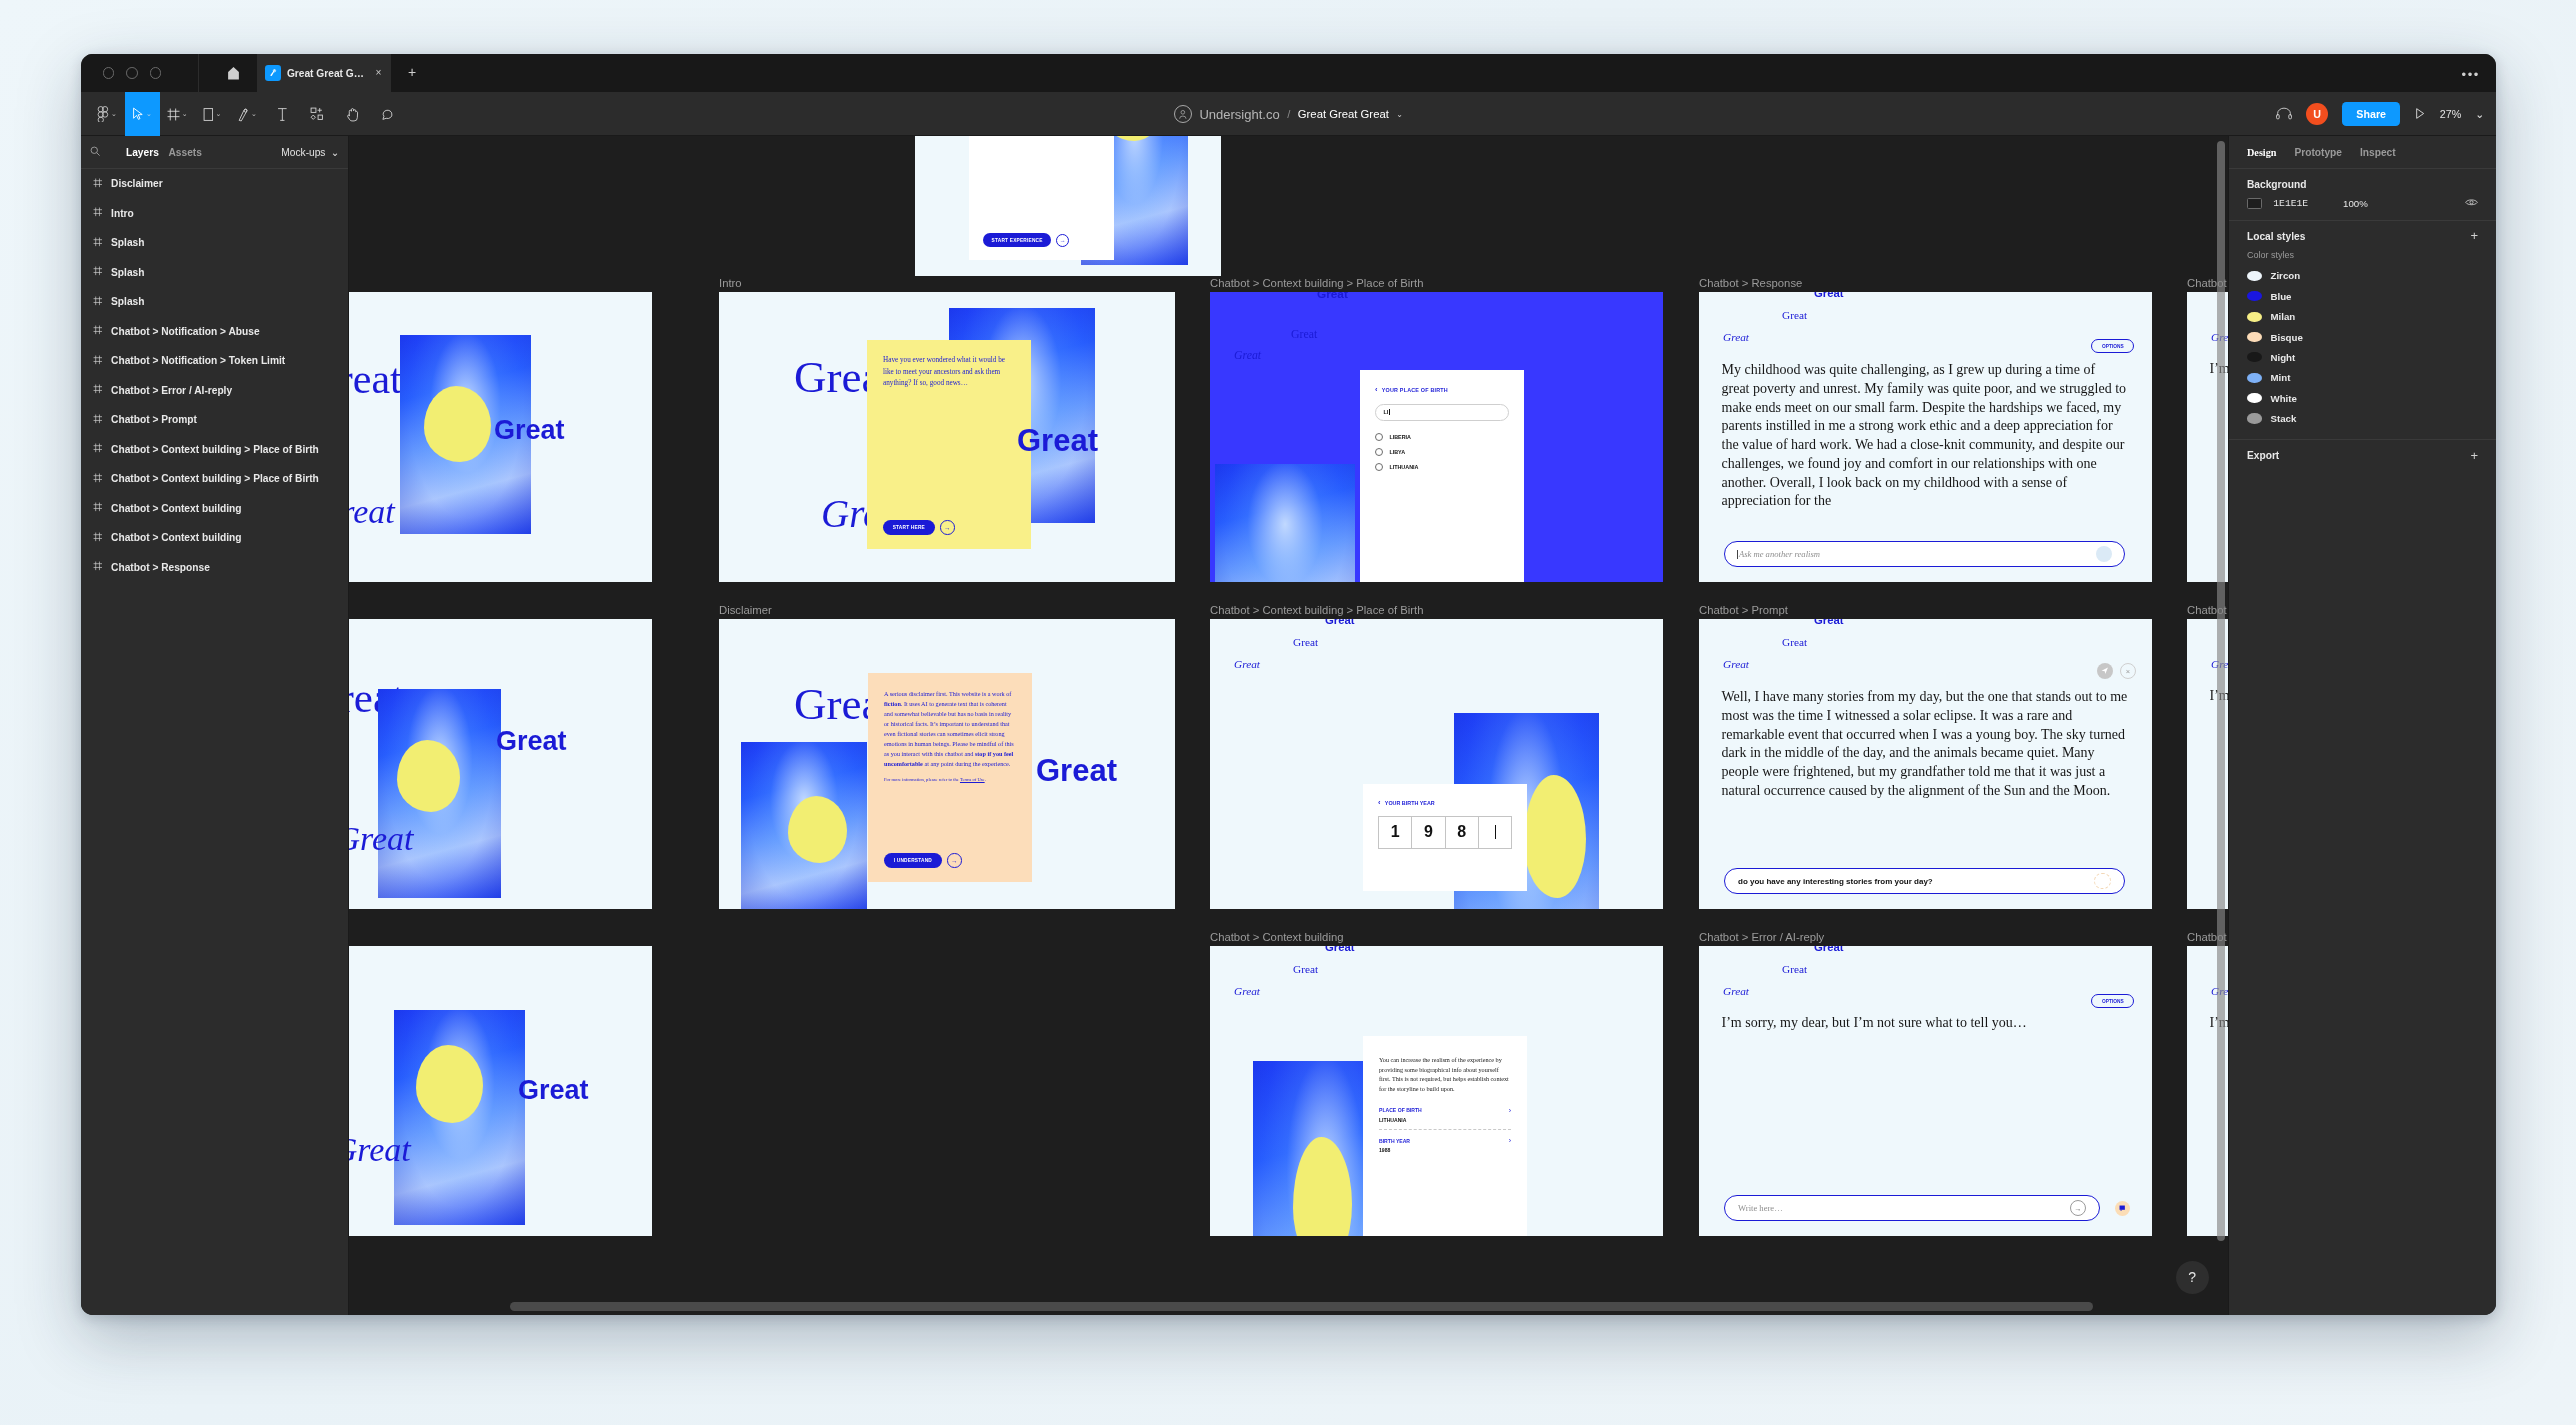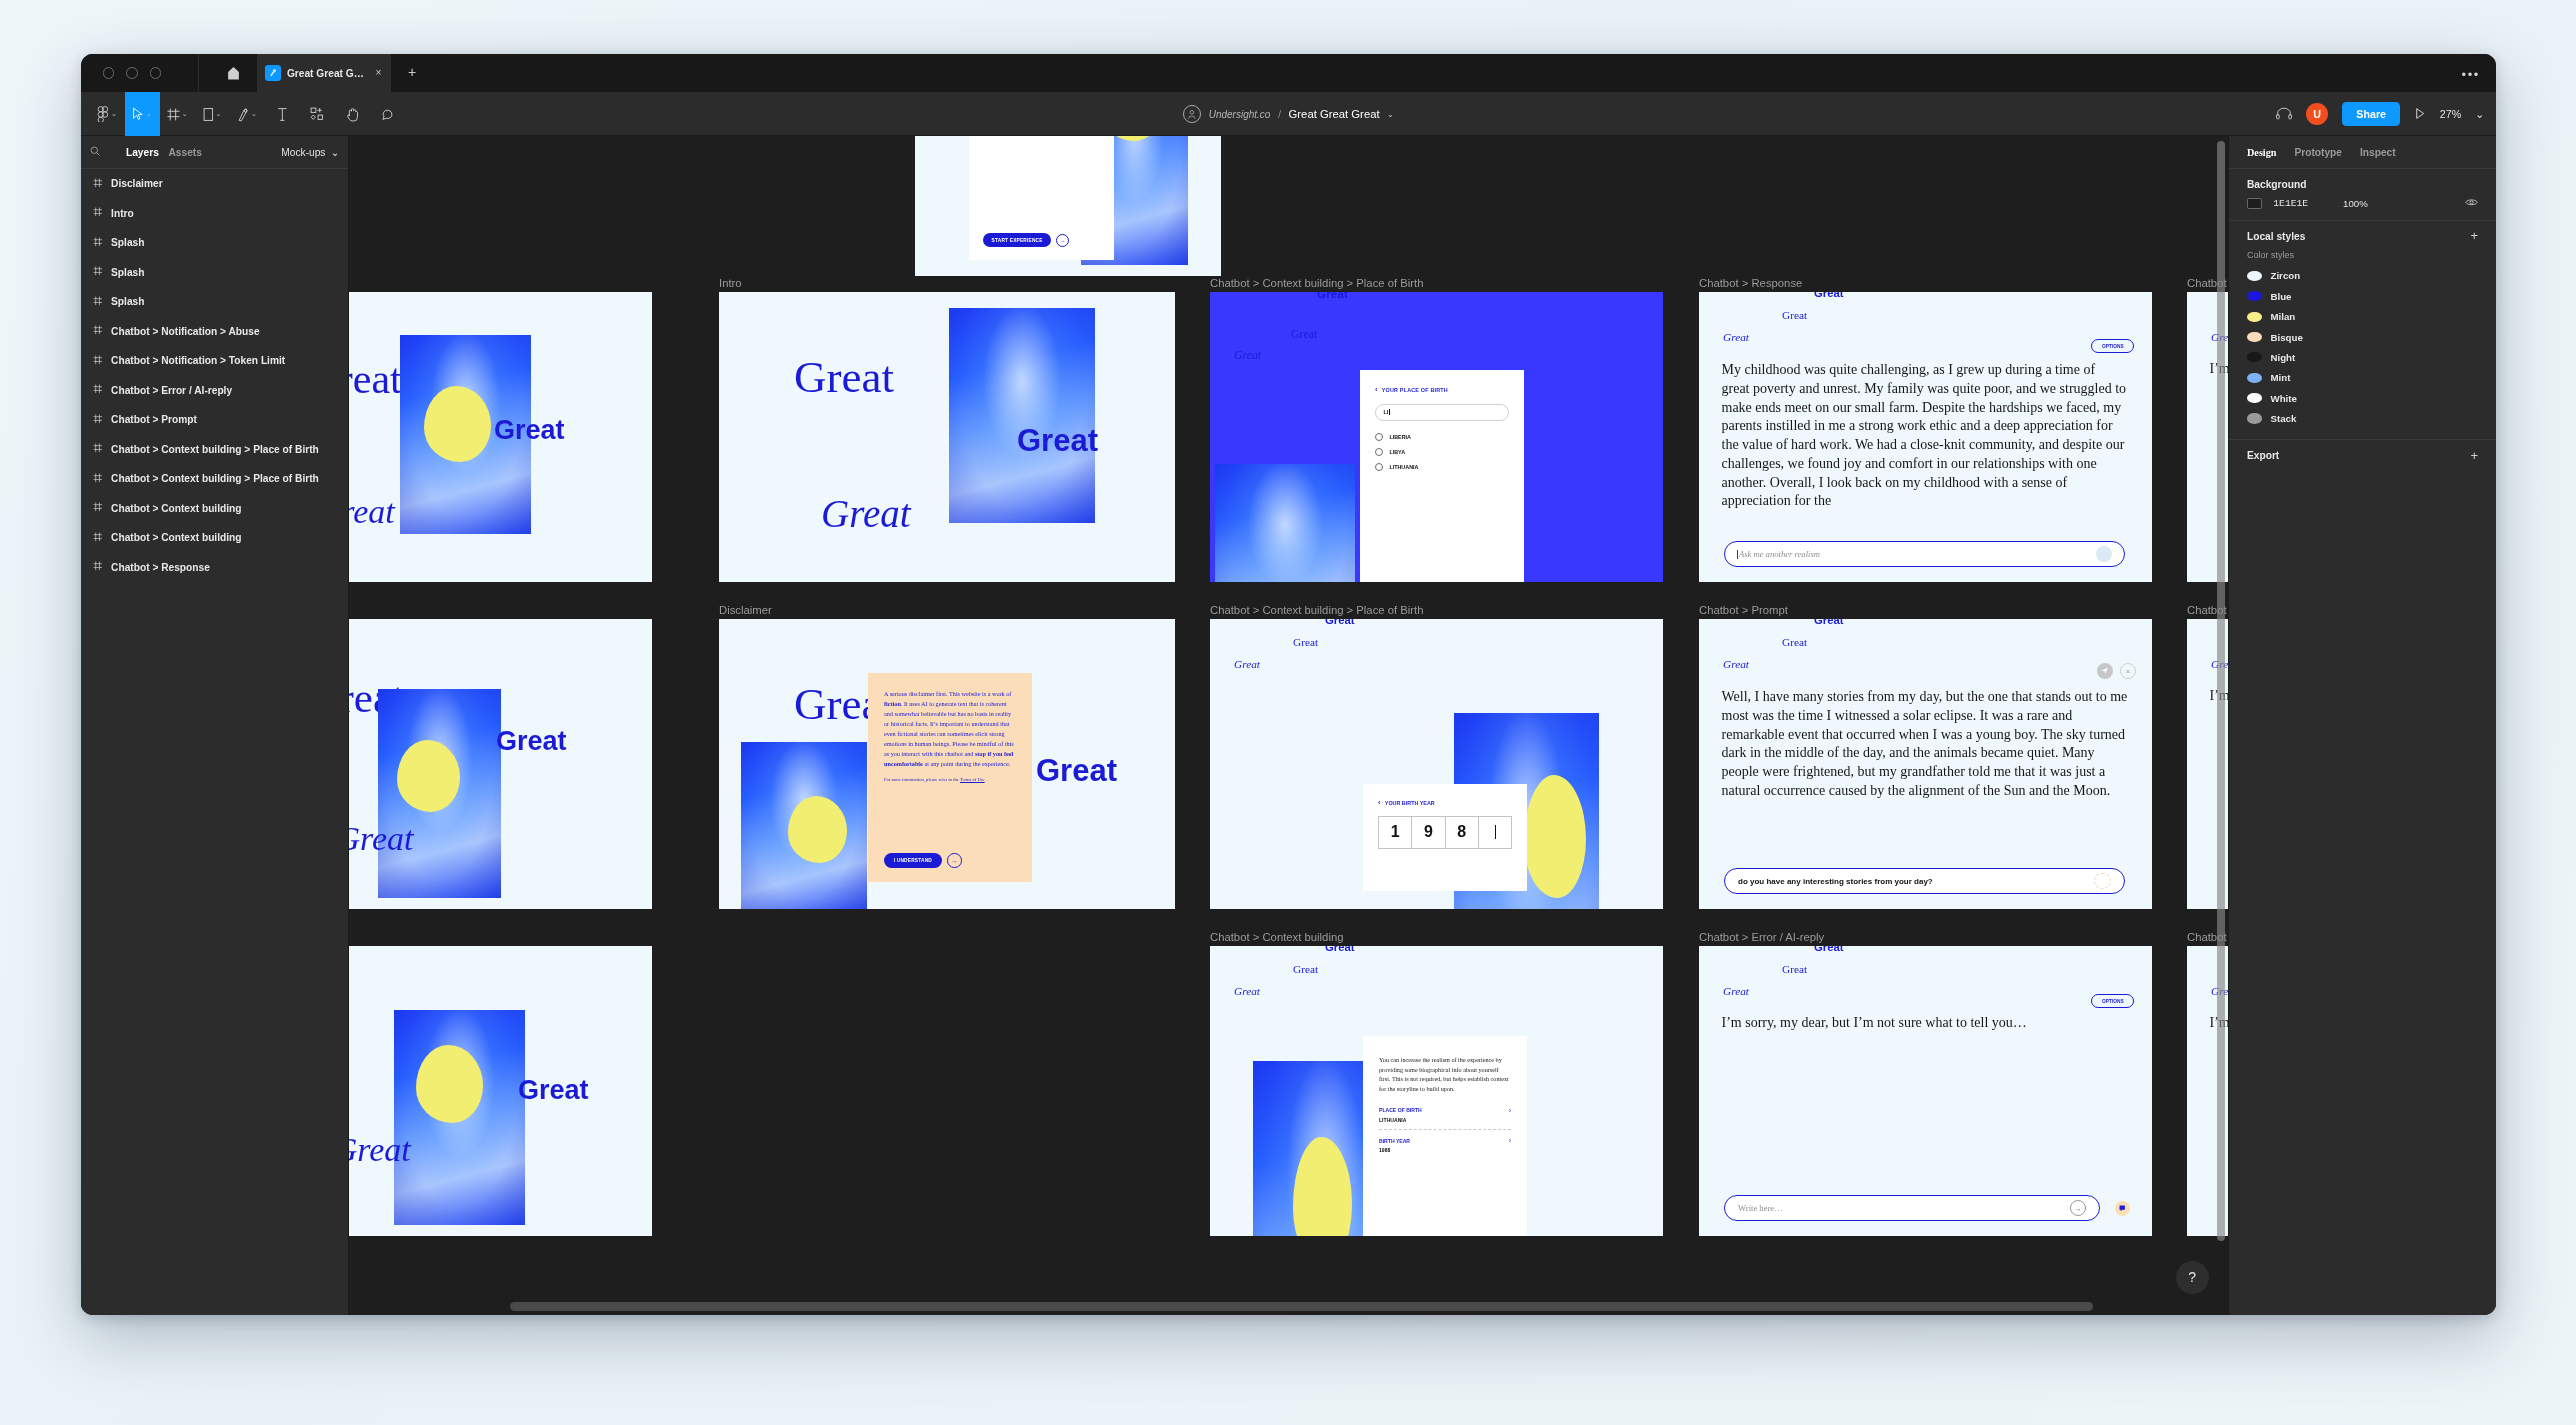--- a/index.html
+++ b/index.html
@@ -39,21 +39,21 @@
   .tool { height:44px; min-width:35px; display:flex; align-items:center; justify-content:center;
     gap:2.1px; color:#dcdcdc; padding:0 4.3px; }
   .tool.active { background:#0d99ff; }
   .caret { font-size:7px; opacity:.85; }
 
   .doc-center { position:absolute; left:0; right:0; top:0; height:44px;
     display:flex; align-items:center; justify-content:center; gap:7.5px; pointer-events:none; }
   .doc-center > * { pointer-events:auto; }
   .avatar-out { width:18px; height:18px; border-radius:50%; border:0.9px solid #a8a8a8;
     display:flex; align-items:center; justify-content:center; }
-  .crumb-org { color:#b6b6b6; font-size:10px;font-style:italic; }
+  .crumb-org { color:#b6b6b6; font-size:13px; }
   .crumb-sep { color:#8a8a8a; font-size:11.3px; }
   .crumb-file { color:#fff; font-size:11.3px; }
   .crumb-caret { color:#cfcfcf; font-size:8px; }
 
   .tb-right { position:absolute; right:11.8px; top:0; height:44px; display:flex; align-items:center; gap:14px; }
   .u-badge { width:22.5px; height:22.5px; border-radius:50%; background:#f24e1e; color:#fff;
     font-size:10.7px; font-weight:600; display:flex; align-items:center; justify-content:center; }
   .share-btn { background:#0d99ff; color:#fff; font-size:10.7px; font-weight:600;
     padding:5.9px 14px; border-radius:4.3px; border:none; }
   .zoom-lbl { color:#e4e4e4; font-size:10.7px; }
@@ -385,20 +385,27 @@
       </div>
     </div>
 
     <div class="frame-wrap" style="left:370px; top:156px; width:456px; height:290px;">
       <div class="frame-label">Intro</div>
       <div class="frame">
         <div class="g-serif" style="position:absolute; left:75px; top:59px; font-size:45px;">Great</div>
         <div class="photo" style="left:230px; top:16px; width:146px; height:215px;"></div>
         <div class="g-bold" style="position:absolute; left:298px; top:131px; font-size:31px; z-index:5;">Great</div>
         <div class="g-italic" style="position:absolute; left:102px; top:199px; font-size:39px;">Great</div>
+        <div class="card" style="left:148px; top:48px; width:164px; height:209px; background:#f9f089;">
+          <div style="padding:15px 16px 0; font-family:'Liberation Serif',serif; font-size:7.2px; line-height:1.62; color:#1b1bd6;">Have you ever wondered what it would be like to meet your ancestors and ask them anything? If so, good news…</div>
+          <div style="position:absolute; left:16px; bottom:14px; display:flex; align-items:center; gap:5.4px;">
+            <span class="pill-btn" style="font-size:4.8px; padding:4.8px 9.7px;">START HERE</span>
+            <span class="circ-btn" style="width:14.5px; height:14.5px; font-size:6.4px;">→</span>
+          </div>
+        </div>
       </div>
     </div>
 
     <div class="frame-wrap" style="left:861px; top:156px; width:453px; height:290px;">
       <div class="frame-label">Chatbot &gt; Context building &gt; Place of Birth</div>
       <div class="frame" style="background:#3838ff;">
         <div class="chat-head" style="left:107px; top:-5.4px;">
           <div class="g-bold" style="font-size:11.8px; color:#1b1bd6;">Great</div>
         </div>
         <div class="g-serif" style="position:absolute; left:81px; top:35px; font-size:11.8px; color:#1b1bd6;">Great</div>

